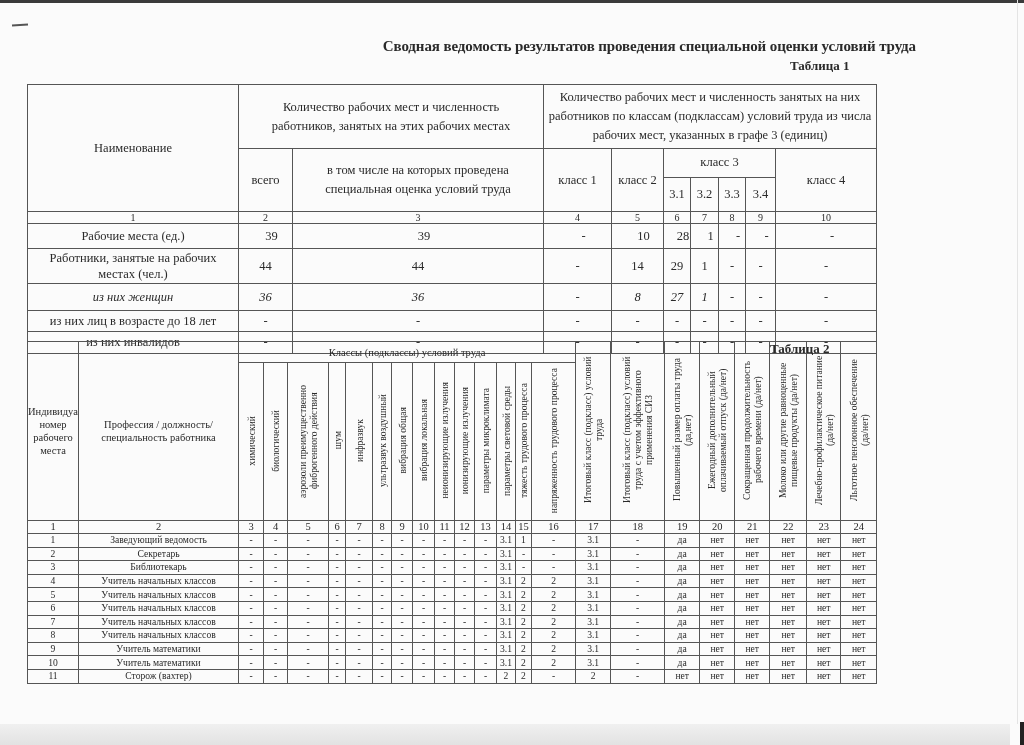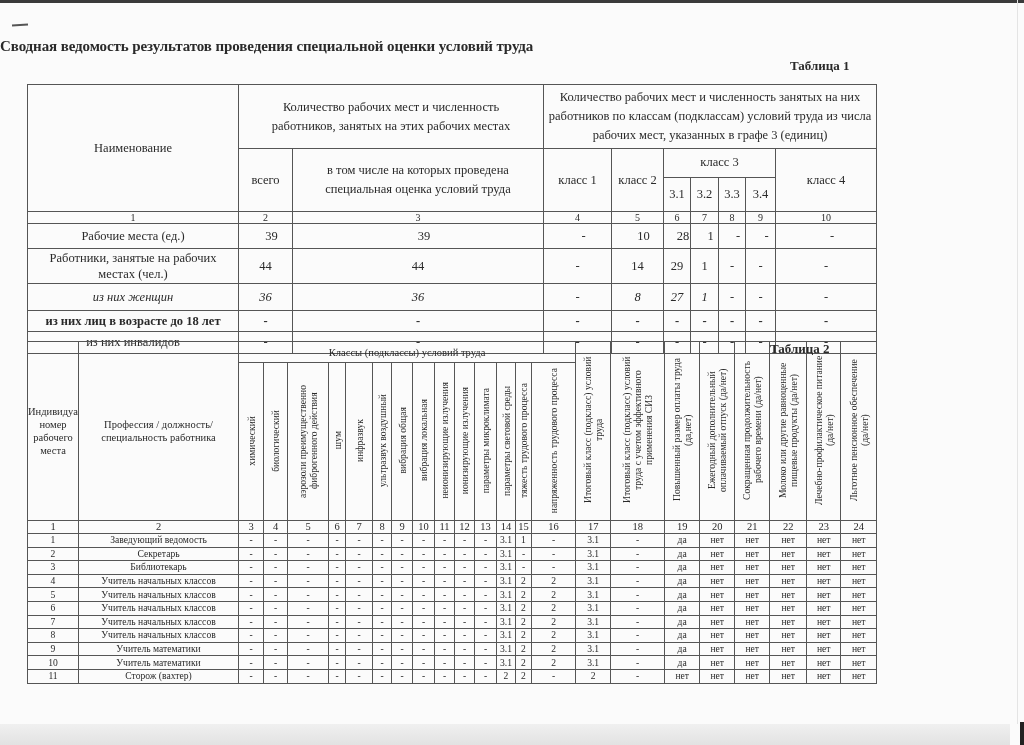--- a/index.html
+++ b/index.html
@@ -9,40 +9,40 @@
     font-family: "Liberation Serif", serif;
     color: #2a2a2a;
   }
   .topbar { position: absolute; left: 0; top: 0; width: 1024px; height: 3px; background: #3a3a3a; }
   .scratch { position: absolute; left: 12px; top: 24px; width: 16px; height: 2px; background: #555; transform: rotate(-4deg); }
   .bottom-shadow { position: absolute; left: 0; top: 724px; width: 1010px; height: 21px; background: linear-gradient(#f0f0f0, #e2e2e2); }
   .corner-mark { position: absolute; right: 0; top: 722px; width: 4px; height: 23px; background: #222; }
   .edge { position: absolute; right: 6px; top: 0; width: 1px; height: 724px; background: #e4e4e4; }
 
   .doc-title {
-    position: absolute; left: 0; width: 916px; top: 38px; text-align: left;
+    position: absolute; left: 0; width: 916px; top: 38px; text-align: right;
     font-weight: bold; font-size: 15px; letter-spacing: -0.1px;
   }
   .table-label {
     position: absolute; font-weight: bold; font-size: 13px;
   }
   #t1-label { left: 790px; top: 58px; }
   #t2-label { left: 770px; top: 329px; margin-top: 12px; }
 
   table { border-collapse: collapse; position: absolute; table-layout: fixed; }
   td { border: 1px solid #555; text-align: center; vertical-align: middle; padding: 0; overflow: hidden; }
 
   
   #table1 { left: 27px; top: 84px; width: 849px; font-size: 12.5px; }
   #table1 .hdr-big { line-height: 19px; }
   #table1 .num td { font-size: 10px; height: 11px; line-height: 11px; }
   #table1 .r1 td { height: 24px; padding-left: 12px; }
   #table1 .r2 td { height: 34px; line-height: 16px; }
   #table1 .r3 td { height: 26px; font-style: italic; }
-  #table1 .r4 td { height: 20px; font-weight: bold; }
+  #table1 .r4 td { height: 20px; }
   #table1 .r5 td { height: 21px; }
 
   
   #table2 { left: 27px; top: 341px; width: 849px; font-size: 10px; }
   #table2 .h-main td { height: 20px; }
   #table2 .h-sub td { height: 157px; }
   .vert {
     writing-mode: vertical-rl; transform: rotate(180deg);
     display: inline-block; white-space: normal; max-height: 154px;
     text-align: center; line-height: 11px; font-size: 9.6px;

